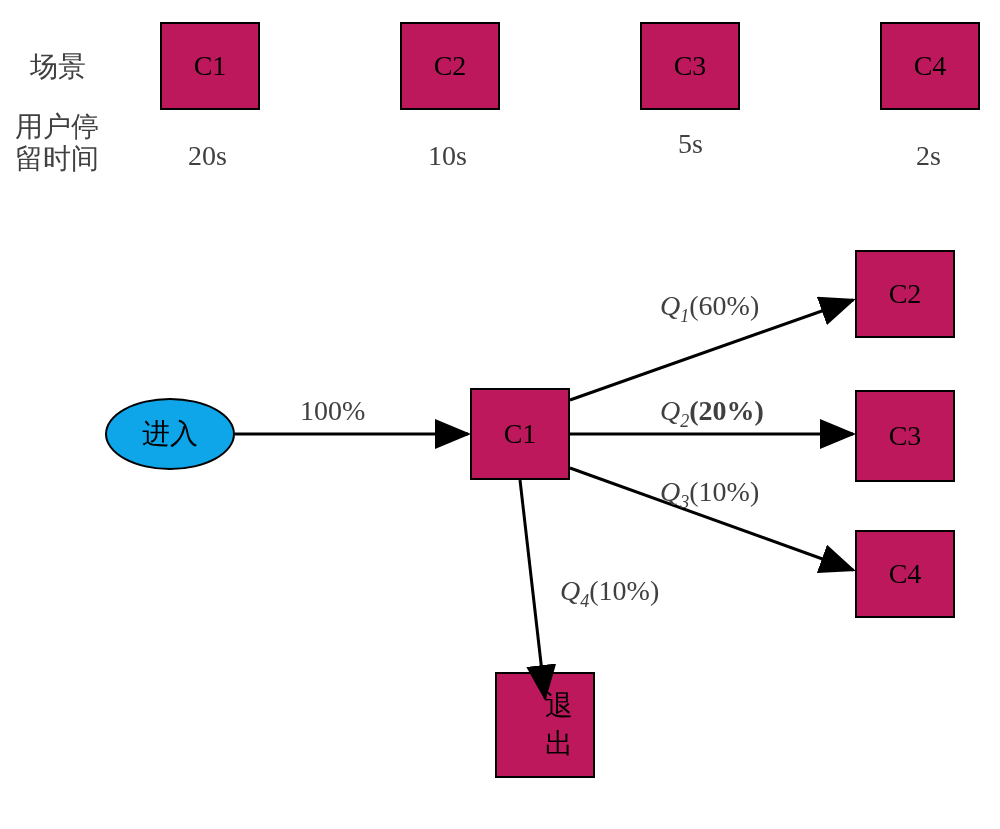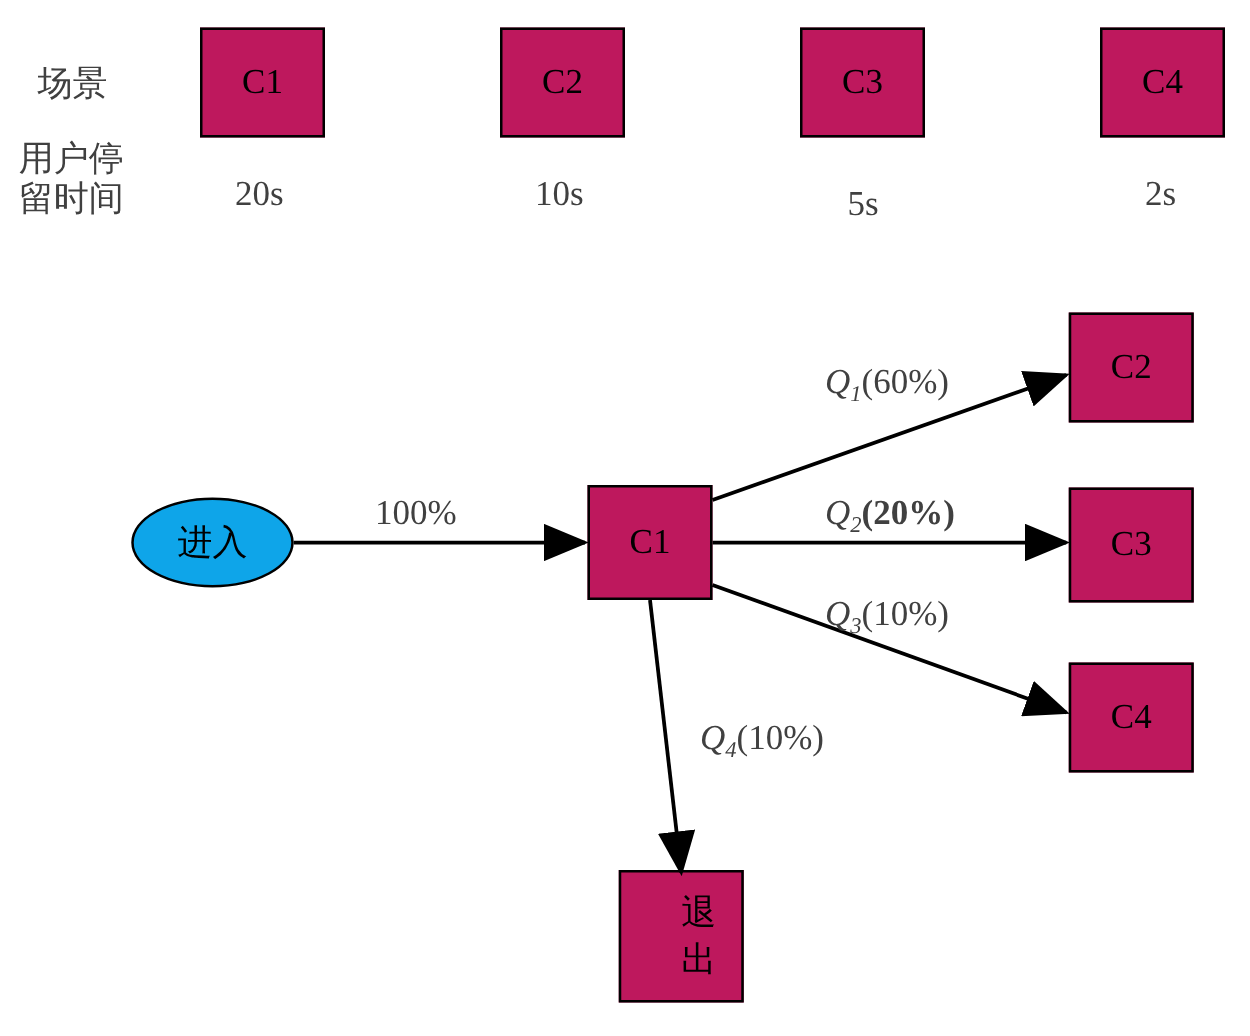--- a/index.html
+++ b/index.html
@@ -59,41 +59,41 @@
   </div>
 <div class="box" style="left:640px; top:22px; width:100px; height:88px;">
     <span>C3</span>
   </div>
 <div class="box" style="left:880px; top:22px; width:100px; height:88px;">
     <span>C4</span>
   </div>
 
 <div class="label" style="left:188px; top:140px;">20s</div>
 <div class="label" style="left:428px; top:140px;">10s</div>
-<div class="label" style="left:678px; top:148px;">5s</div>
+<div class="label" style="left:678px; top:128px;">5s</div>
 <div class="label" style="left:916px; top:140px;text-align:center;">2s</div>
 
 <div class="ellipse" style="left:105px; top:398px; width:130px; height:72px;">
     <span>进入</span>
   </div>
 
 <div class="box" style="left:470px; top:388px; width:100px; height:92px;">
     <span>C1</span>
   </div>
 
 <div class="box" style="left:855px; top:250px; width:100px; height:88px;">
     <span>C2</span>
   </div>
 <div class="box" style="left:855px; top:390px; width:100px; height:92px;">
     <span>C3</span>
   </div>
 <div class="box" style="left:855px; top:530px; width:100px; height:88px;">
     <span>C4</span>
   </div>
-<div class="box" style="left:495px; top:696px; width:100px; height:106px;padding-left:48px;">
+<div class="box" style="left:495px; top:672px; width:100px; height:106px;padding-left:48px;">
     <span>退出</span>
   </div>
 
 <svg class="arrow-svg" width="1000" height="829" style="left:0; top:0;">
   <defs>
     <marker id="arrowhead" markerWidth="12" markerHeight="10" refX="11" refY="5" orient="auto">
       <polygon points="0 0, 12 5, 0 10" fill="#000"></polygon>
     </marker>
   </defs>
 

